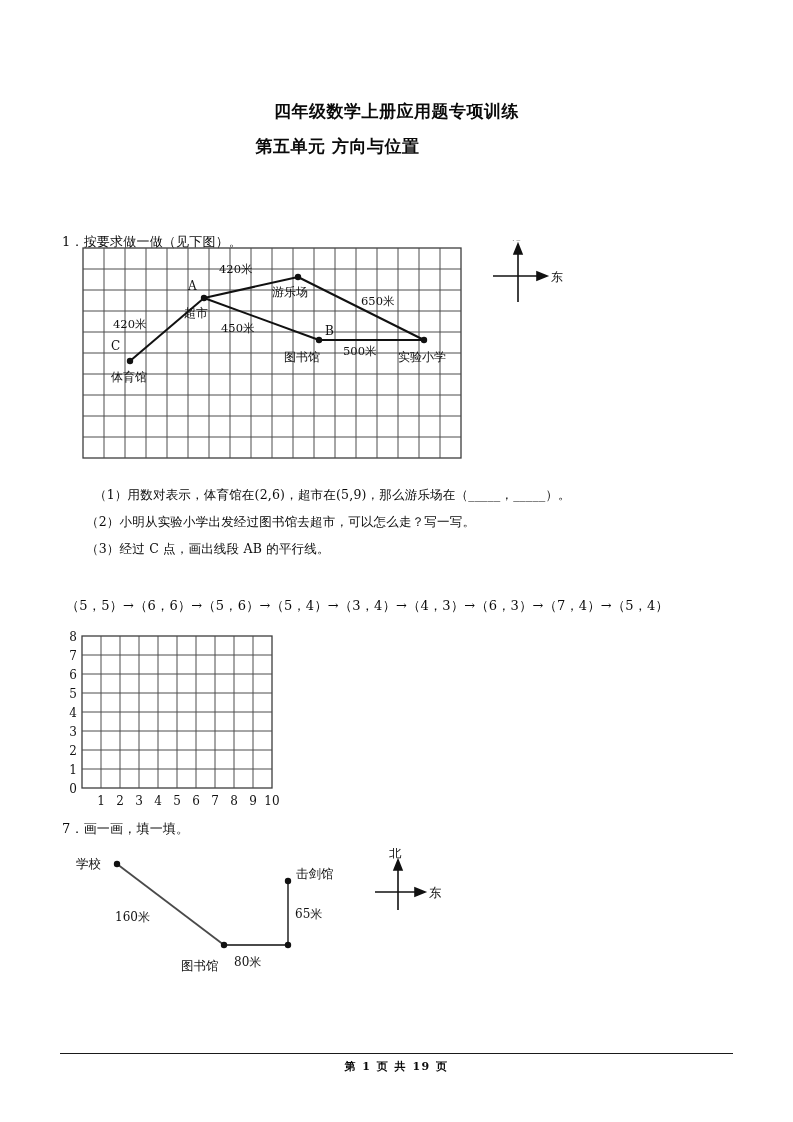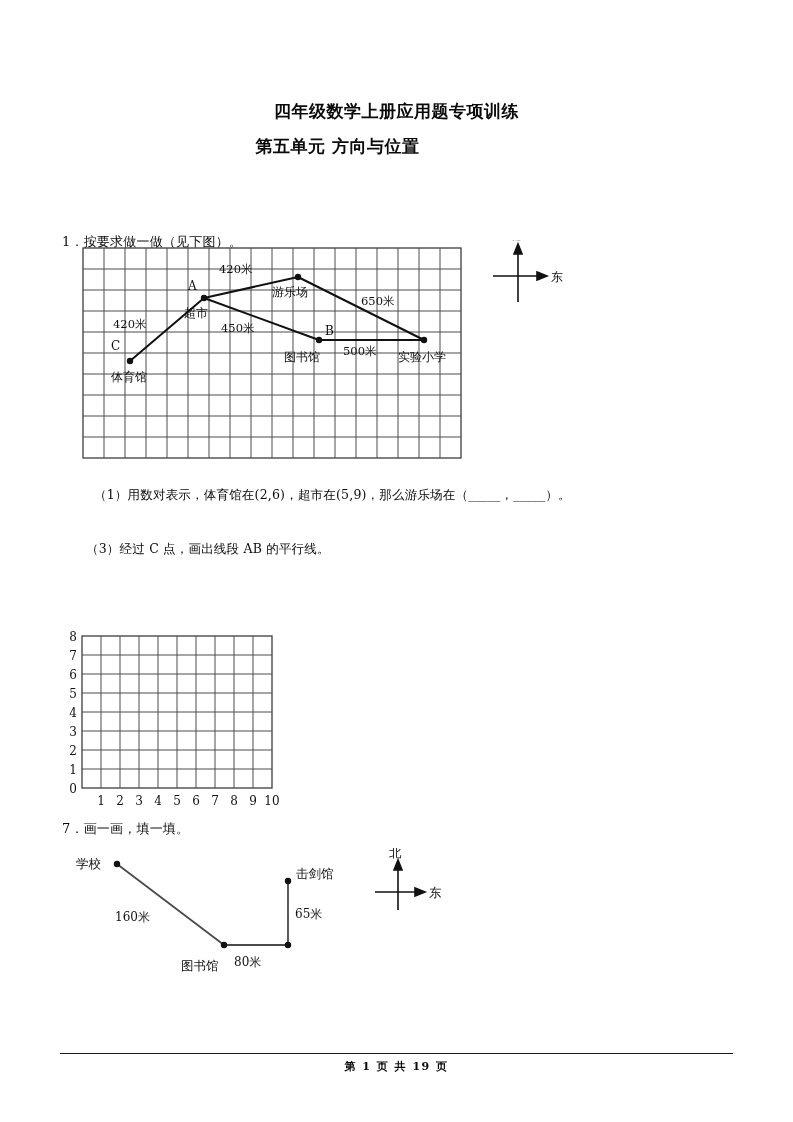--- a/index.html
+++ b/index.html
@@ -176,22 +176,24 @@
         <polygon points="443,4 439,14 447,14"></polygon>
         <line x1="418" y1="36" x2="466" y2="36"></line>
         <polygon points="472,36 462,32 462,40"></polygon>
       </g>
       <text class="lbl" x="434" y="-1" font-size="12" fill="#111">北</text>
       <text class="lbl" x="476" y="41" font-size="12" fill="#111">东</text>
     </svg>
   </div>
 
   <div class="q-sub" style="left:94px; top:487px;">（1）用数对表示，体育馆在(2,6)，超市在(5,9)，那么游乐场在（_____，_____）。</div>
+  <div class="q-sub" style="left:86px; top:514px;">（2）小明从实验小学出发经过图书馆去超市，可以怎么走？写一写。</div>
   <div class="q-sub" style="left:86px; top:541px;">（3）经过 C 点，画出线段 AB 的平行线。</div>
 
+  <div class="coord-seq" style="left:66px; top:597px;">（5，5）→（6，6）→（5，6）→（5，4）→（3，4）→（4，3）→（6，3）→（7，4）→（5，4）</div>
 
   <div class="diagram" style="left:56px; top:628px;">
     <svg width="260" height="180" viewBox="0 0 260 180" xmlns="http://www.w3.org/2000/svg">
 
       <g stroke="#4d4d4d" stroke-width="1" fill="none">
         <rect x="26" y="8" width="190" height="152" stroke="#3d3d3d" stroke-width="1.3"></rect>
         <line x1="45" y1="8" x2="45" y2="160"></line>
         <line x1="64" y1="8" x2="64" y2="160"></line>
         <line x1="83" y1="8" x2="83" y2="160"></line>
         <line x1="102" y1="8" x2="102" y2="160"></line>

